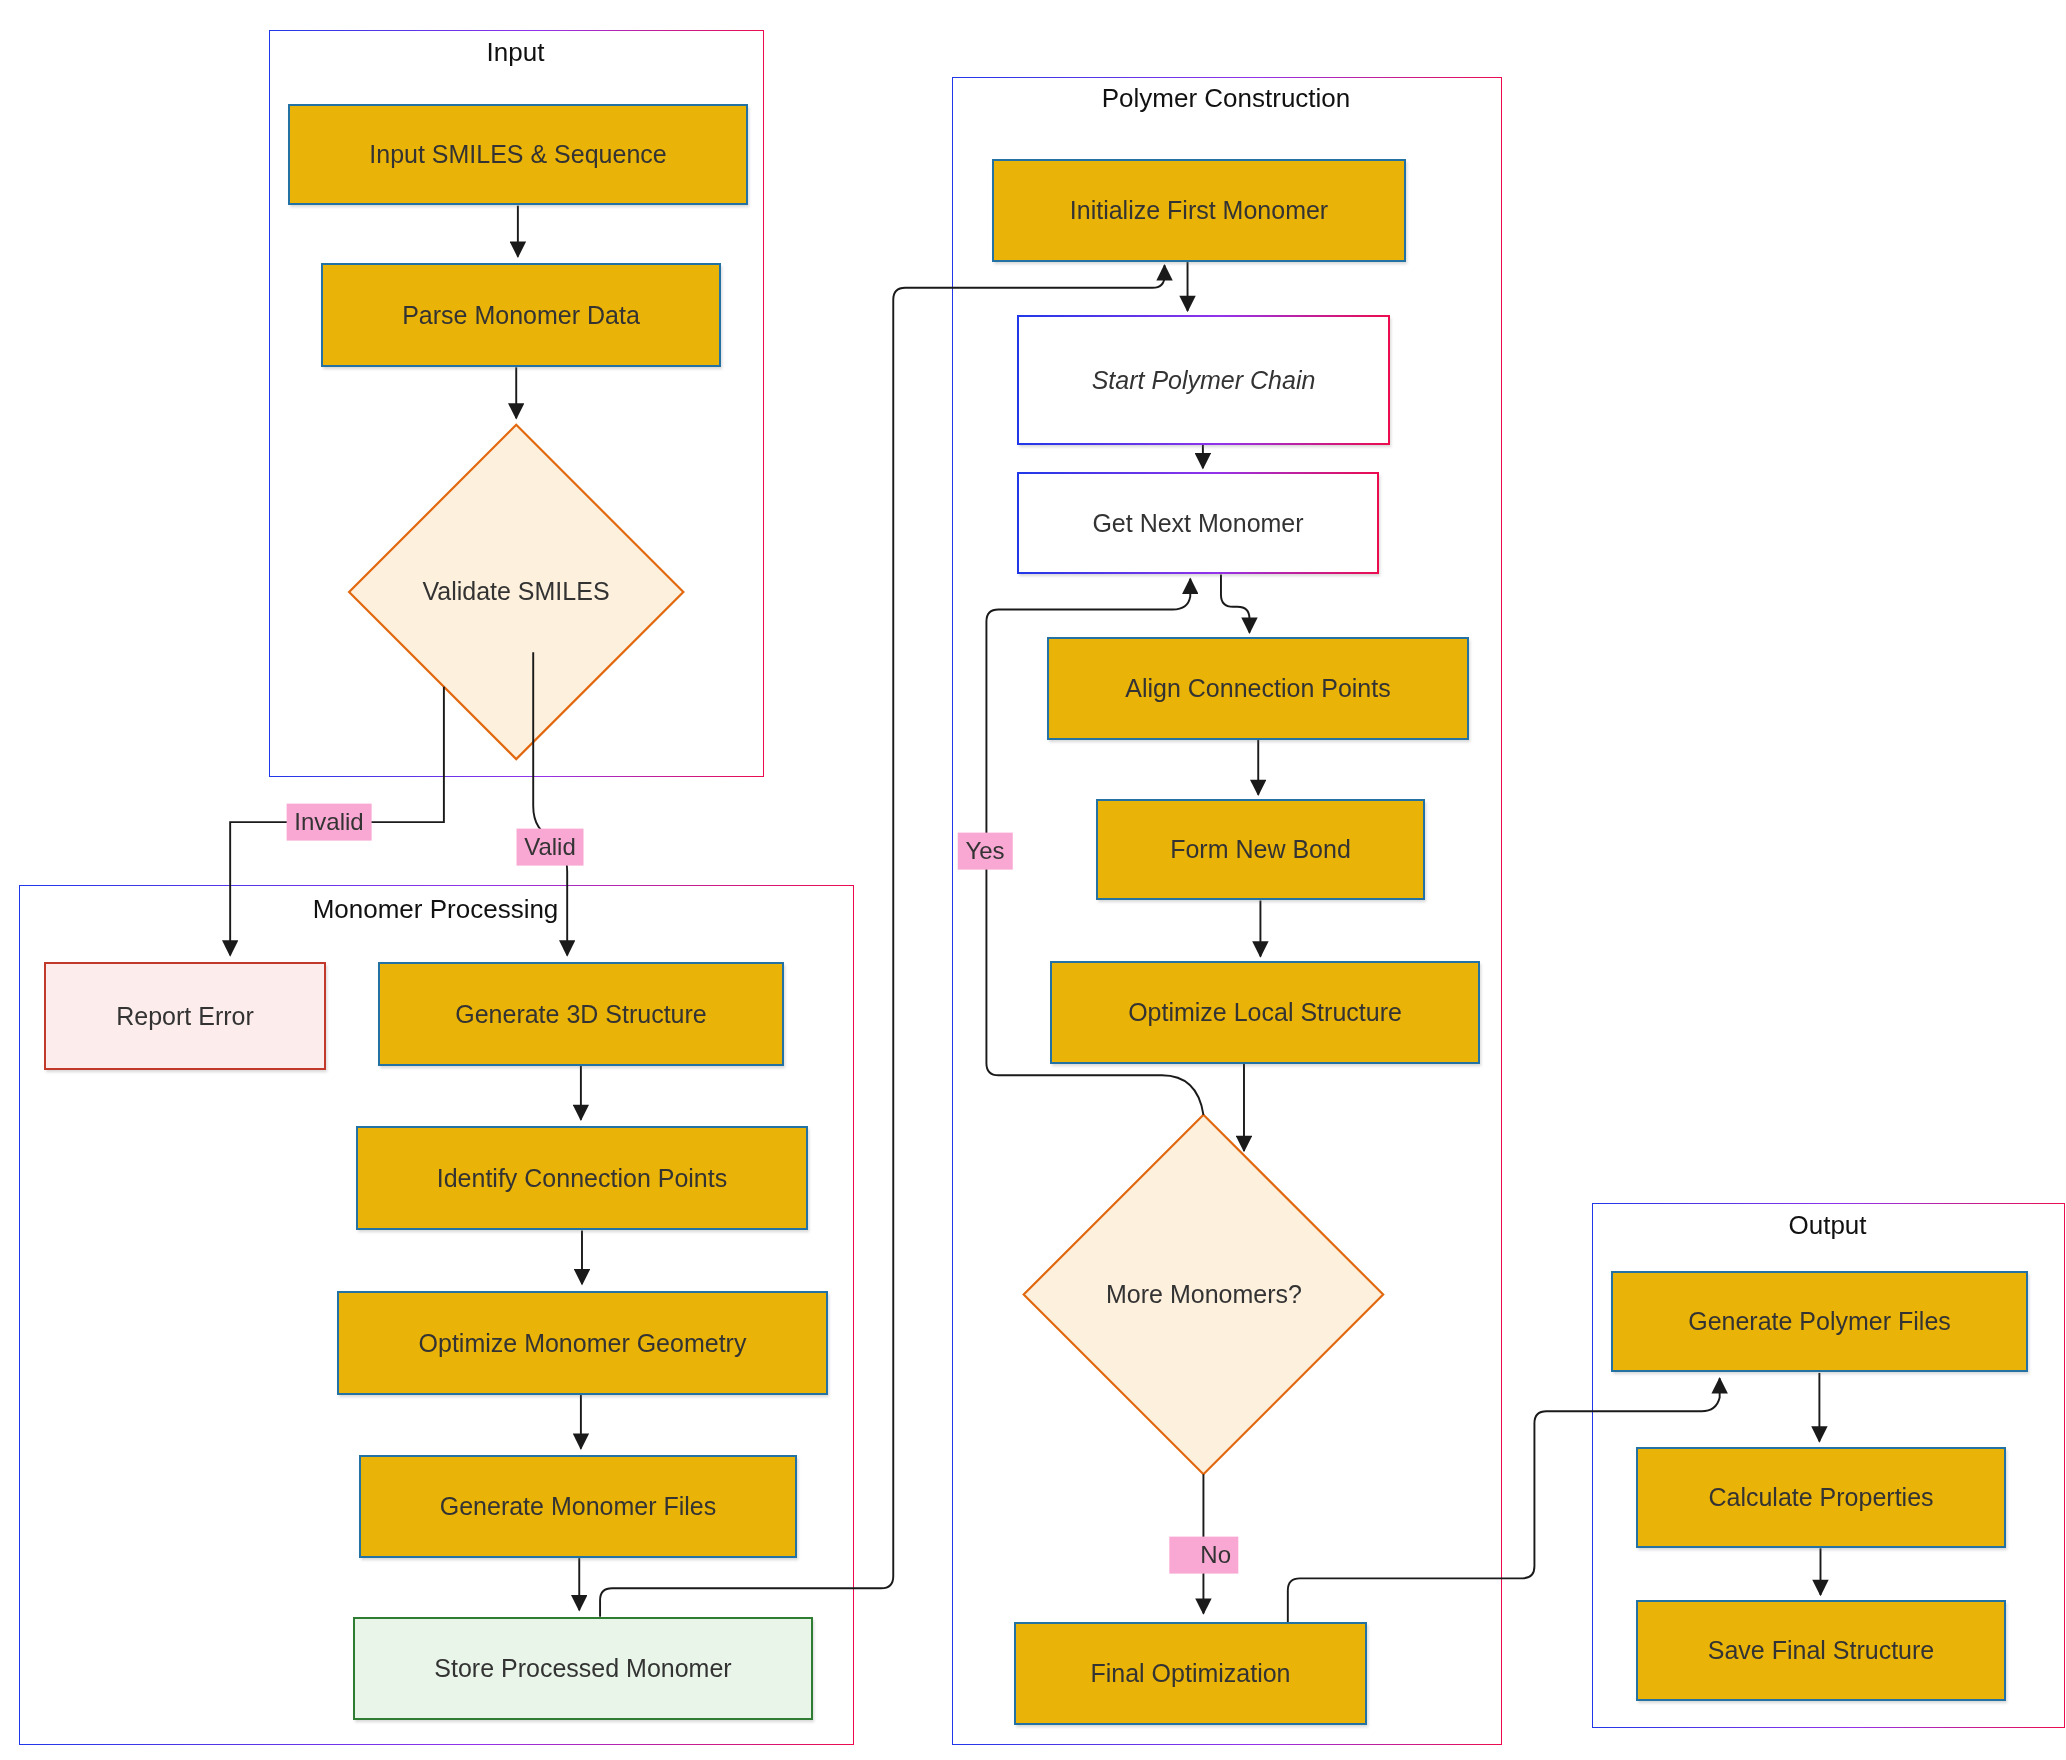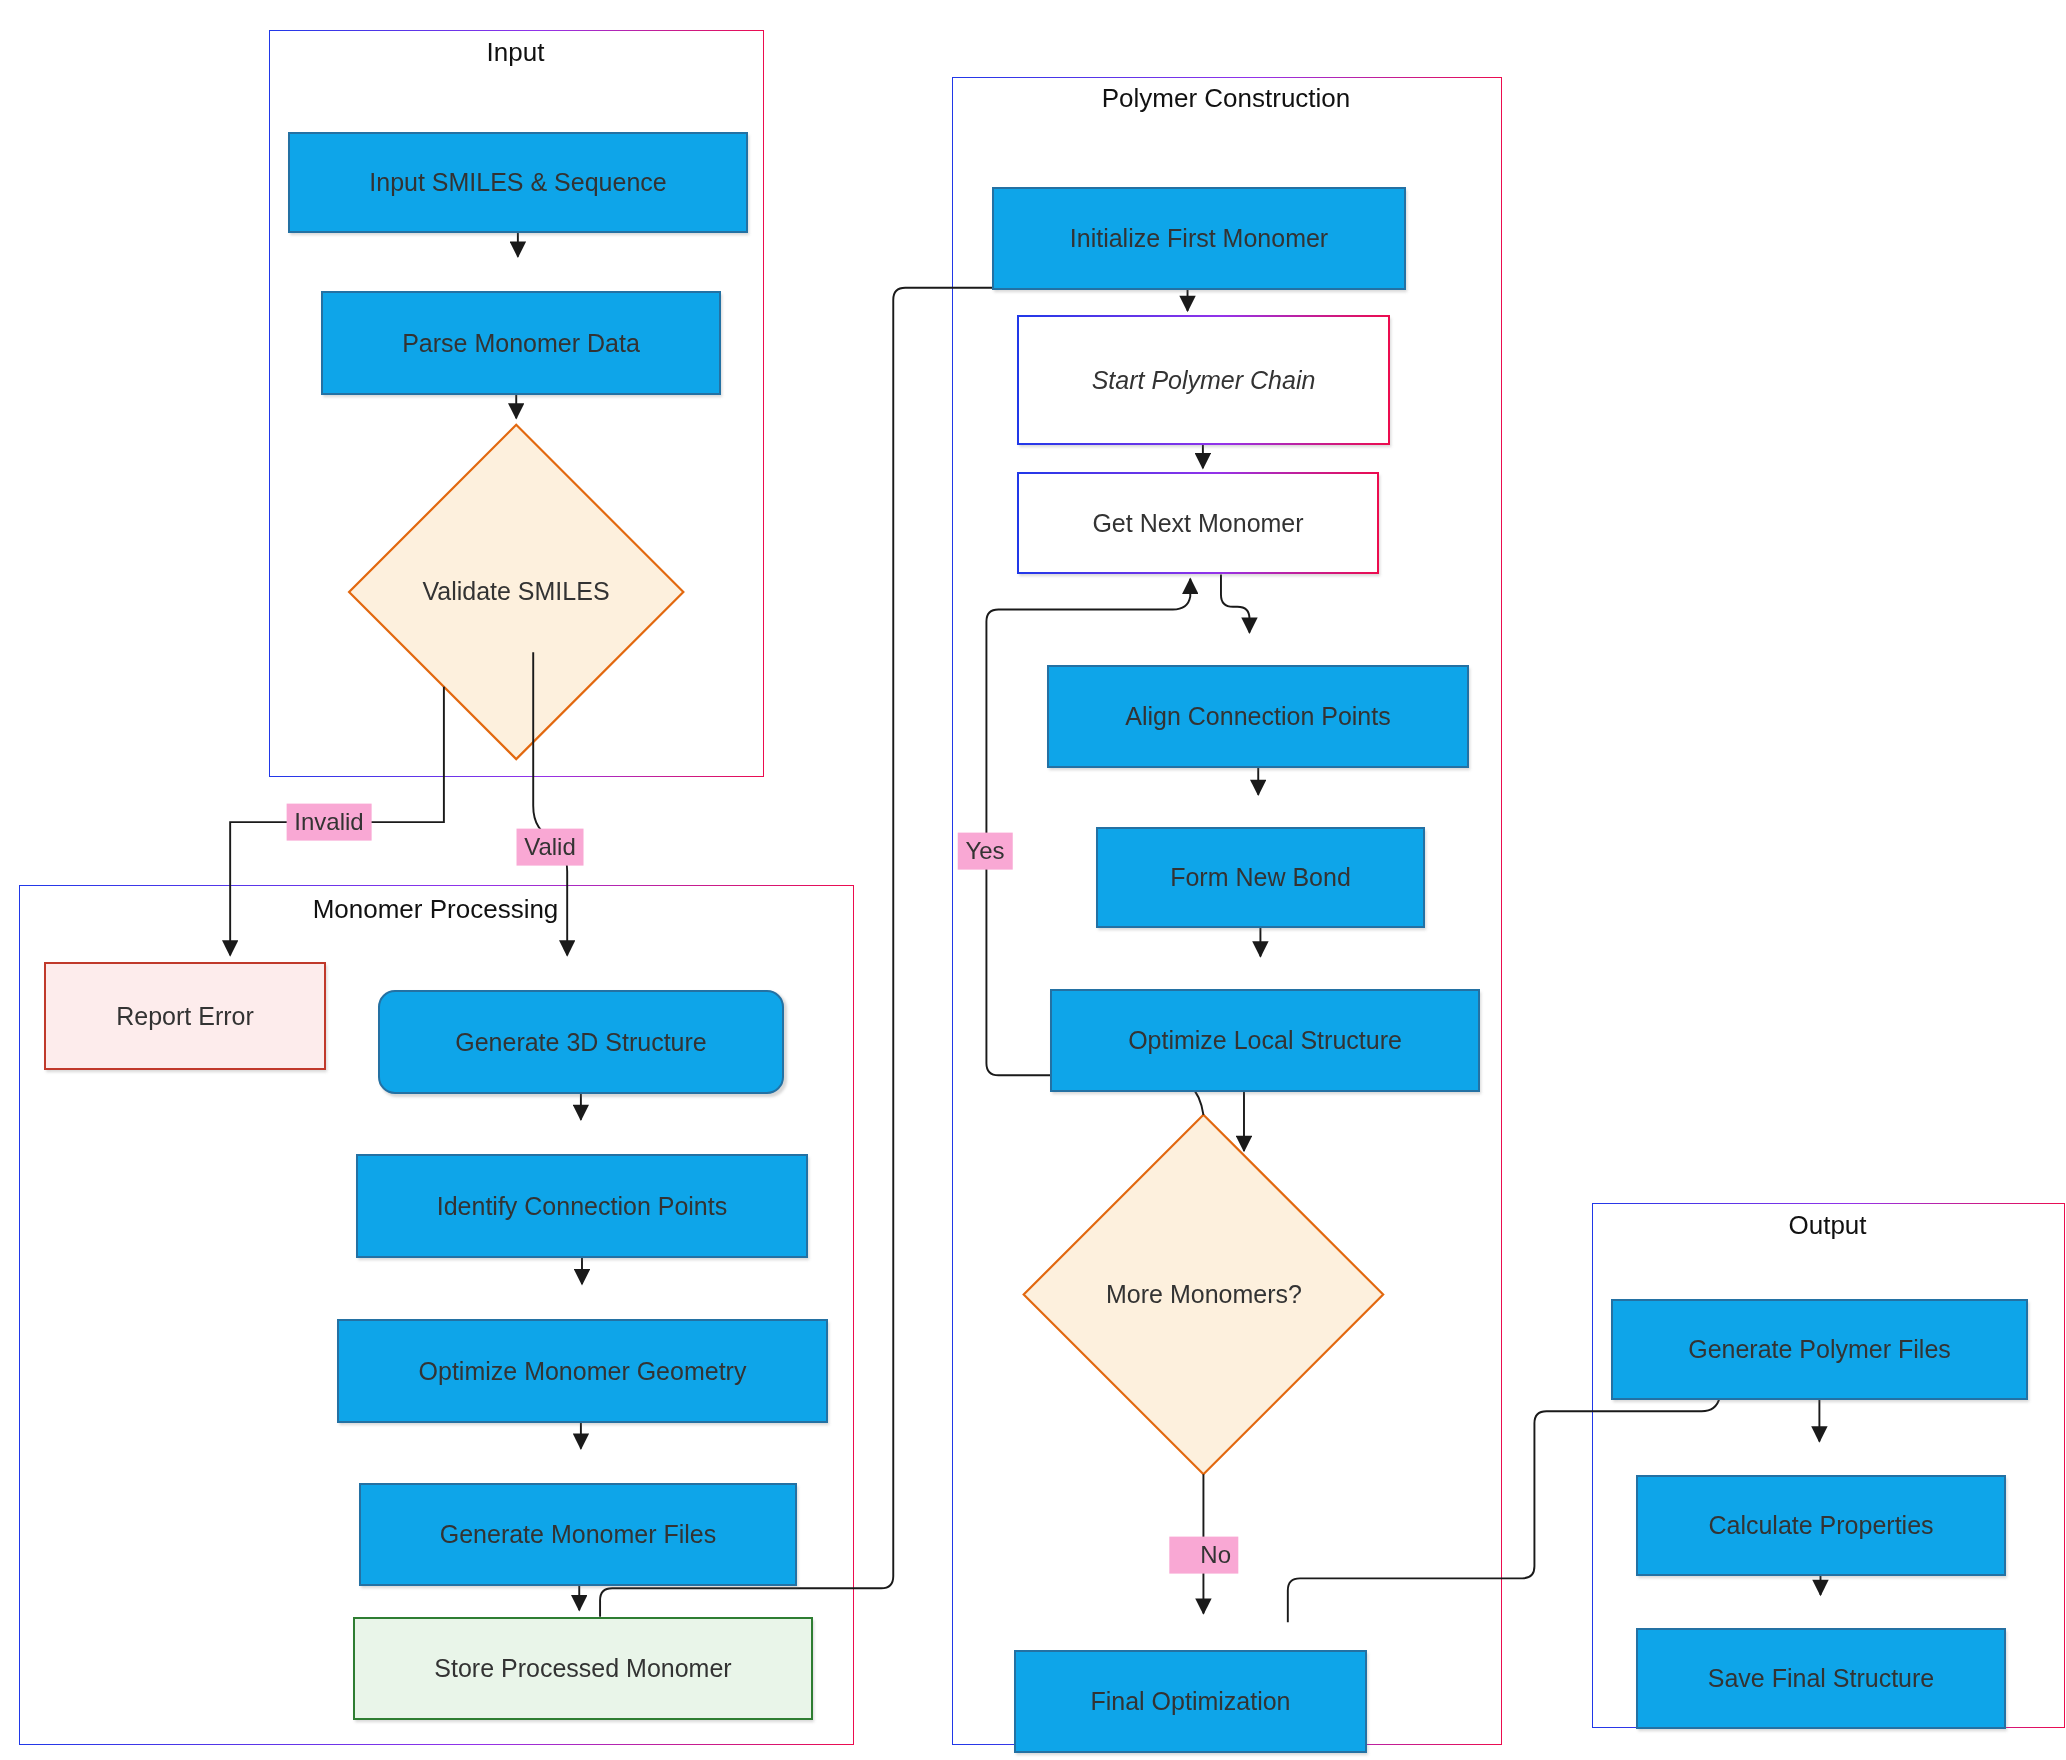--- a/index.html
+++ b/index.html
@@ -14,21 +14,21 @@
   }
   .group-title{
     position:absolute;text-align:center;font-size:26px;color:#111111;z-index:4;white-space:nowrap;
   }
   .node{
     position:absolute;display:flex;align-items:center;justify-content:center;
     text-align:center;font-size:25px;color:#333333;box-sizing:border-box;
     z-index:3;line-height:1.15;padding:0 7.7px;
     box-shadow:2.2px 2.7px 2.7px rgba(110,110,110,0.28);
   }
-  .proc{background:#0ea5e9;border:2.2px solid #2471a3;margin-top:28px;}
+  .proc{background:#eab308;border:2.2px solid #2471a3;}
   .err{background:#fdecec;border:2.2px solid #c0392b;}
   .ok{background:#e9f5e9;border:2.2px solid #2e7d32;}
   .io{
     background:#ffffff;border:2.2px solid transparent;
     border-image:linear-gradient(90deg,#2038e8 0%,#9333ea 55%,#ec0c4e 100%) 1;
   }
   .dtext{
     position:absolute;display:flex;align-items:center;justify-content:center;
     text-align:center;font-size:25px;color:#333333;z-index:3;background:transparent;
   }
@@ -102,21 +102,21 @@
     <span>Input SMILES &amp; Sequence</span>
   </div>
   <div class="node proc" style="left:321px;top:263px;width:400px;height:104px;">
     <span>Parse Monomer Data</span>
   </div>
   <div class="dtext" style="left:379px;top:567px;width:274px;height:49px;">Validate SMILES</div>
 
   <div class="node err" style="left:44px;top:962px;width:282px;height:108px;">
     <span>Report Error</span>
   </div>
-  <div class="node proc" style="left:378px;top:962px;width:406px;height:104px;border-radius:17px;">
+  <div class="node proc" style="left:378px;top:962px;width:406px;height:104px;">
     <span>Generate 3D Structure</span>
   </div>
   <div class="node proc" style="left:356px;top:1126px;width:452px;height:104px;">
     <span>Identify Connection Points</span>
   </div>
   <div class="node proc" style="left:337px;top:1291px;width:491px;height:104px;">
     <span>Optimize Monomer Geometry</span>
   </div>
   <div class="node proc" style="left:359px;top:1455px;width:438px;height:103px;">
     <span>Generate Monomer Files</span>

